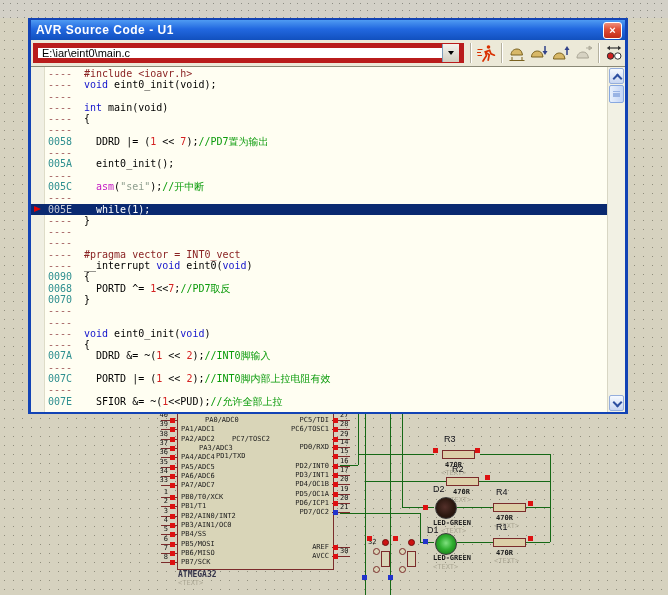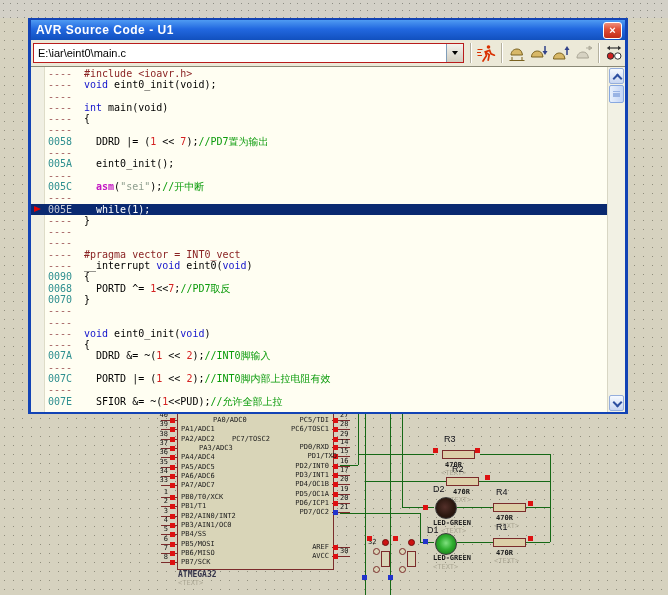--- a/index.html
+++ b/index.html
@@ -36,38 +36,38 @@
   
   #win{position:absolute;left:28px;top:18px;width:600px;height:396px;
        background:#1243b5;box-sizing:border-box;padding:2px 3px 3px 3px;}
   #titlebar{height:20px;display:flex;align-items:center;position:relative;
        background:linear-gradient(180deg,#4f9bf2 0%,#2268e0 45%,#1150be 100%);}
   #titletext{color:#fff;font:bold 12px "Liberation Sans",sans-serif;letter-spacing:0.5px;padding-left:5px;}
   #closebtn{position:absolute;right:3px;top:2px;width:17px;height:15px;border:1px solid #fff;border-radius:3px;
        background:linear-gradient(180deg,#f0907c 0%,#e05038 40%,#c22c18 100%);
        color:#fff;font:bold 11px "Liberation Sans",sans-serif;text-align:center;line-height:14px;cursor:default;}
   #toolbar{height:26px;background:#ece9d8;display:flex;align-items:center;padding-left:2px;}
-  .combo{width:445px;height:20px;background:#fff;border:1px solid #b91c1c;display:flex;align-items:center;box-sizing:border-box;}
+  .combo{width:445px;height:20px;background:#fff;border:5px solid #b91c1c;display:flex;align-items:center;box-sizing:border-box;}
   .combo .txt{flex:1;padding:0 4px;font:11px "Liberation Sans",sans-serif;color:#000;white-space:nowrap;overflow:hidden;}
   .combo .dbtn{width:16px;height:18px;background:linear-gradient(180deg,#f4f3ee,#d2cec0);border-left:1px solid #7f9db9;
        display:flex;align-items:center;justify-content:center;}
   .combo .dbtn i{border-top:4px solid #000;border-left:3.5px solid transparent;border-right:3.5px solid transparent;}
   .tbtn{width:23px;height:22px;display:flex;align-items:center;justify-content:center;}
   .tdiv{width:0;height:20px;border-left:1px solid #b5b19f;border-right:1px solid #fff;margin:0 3px;}
   
   #codearea{position:relative;height:345px;background:#fffef2;border-top:1px solid #8a8876;display:flex;}
   #codescroll{position:relative;width:576px;height:100%;overflow:hidden;}
   #gutter{position:absolute;left:0;top:0;bottom:0;width:13px;background:#f0efe3;border-right:1px solid #dedcc8;}
   #lines{position:absolute;left:0;top:1px;right:0;font:10px "DejaVu Sans Mono",monospace;}
   .cl{height:11.3px;line-height:11.3px;white-space:pre;position:relative;padding-left:17px;}
   .addr{display:inline-block;width:24px;color:#2e8f8f;}
   .addr.dash{color:#a15b5b;}
   .ct{margin-left:12px;}
   .sp{color:#000;} .sk{color:#1414cc;} .spre{color:#8b2424;} .sn{color:#d42121;}
-  .sc{color:#0b9b0b;} .sm{color:#c419c4;font-weight:bold;} .sstr{color:#8e9e8e;}
+  .sc{color:#0b9b0b;} .sm{color:#c419c4;} .sstr{color:#8e9e8e;}
   .cl.hl{background:#0a2970;}
   .cl.hl span{color:#fff !important;}
   .cl.hl .addr{color:#c8ccd8 !important;}
   .cl.hl::before{content:"";position:absolute;left:3px;top:2.5px;width:0;height:0;
        border-left:7px solid #e00000;border-top:3.5px solid transparent;border-bottom:3.5px solid transparent;}
   
   #vscroll{width:18px;background:#f2f1e4;border-left:1px solid #d8d6c4;position:relative;box-sizing:border-box;}
   .sbtn{position:absolute;left:1px;width:15px;height:16px;border:1px solid #95aedc;border-radius:2px;
        background:linear-gradient(180deg,#f6fafe,#c8d6f2);box-sizing:border-box;}
   .chev{position:absolute;left:4px;width:5px;height:5px;border-left:2px solid #2c4fa0;border-top:2px solid #2c4fa0;}
@@ -82,21 +82,21 @@
 
 <div class="topstrip"></div>
 
 <div id="schem">
     <div class="chip" style="left: 177px; top: 408px; width: 155px; height: 160px;"></div>
     <div class="chipname" style="left: 178px; top: 570px;">ATMEGA32</div>
     <div class="ph" style="left: 178px; top: 579px;">&lt;TEXT&gt;</div>
     <div class="stub" style="left: 161px; top: 420px; width: 16px;"></div>
     <div class="pinnum" style="left: 146px; top: 411px; width: 22px; text-align: right;">40</div>
     <div class="sq high" style="left: 170px; top: 418px;"></div>
-    <div class="pinlbl" style="left: 181px; top: 416px; padding-left: 32px;">PA0/ADC0</div>
+    <div class="pinlbl" style="left: 173px; top: 416px; padding-left: 32px;">PA0/ADC0</div>
     <div class="stub" style="left: 161px; top: 429px; width: 16px;"></div>
     <div class="pinnum" style="left: 146px; top: 420px; width: 22px; text-align: right;">39</div>
     <div class="sq high" style="left: 170px; top: 427px;"></div>
     <div class="pinlbl" style="left: 181px; top: 425px;">PA1/ADC1</div>
     <div class="stub" style="left: 161px; top: 439px; width: 16px;"></div>
     <div class="pinnum" style="left: 146px; top: 430px; width: 22px; text-align: right;">38</div>
     <div class="sq high" style="left: 170px; top: 437px;"></div>
     <div class="pinlbl" style="left: 181px; top: 435px;">PA2/ADC2</div>
     <div class="stub" style="left: 161px; top: 448px; width: 16px;"></div>
     <div class="pinnum" style="left: 146px; top: 439px; width: 22px; text-align: right;">37</div>
@@ -162,21 +162,21 @@
     <div class="sq high" style="left: 333px; top: 437px;"></div>
     <div class="pinnum" style="left: 340px; top: 430px;">29</div>
     <div class="pinlbl" style="left: 232px; top: 435px; width: 97px; ">PC7/TOSC2</div>
     <div class="stub" style="left: 332px; top: 447px; width: 18px;"></div>
     <div class="sq high" style="left: 333px; top: 445px;"></div>
     <div class="pinnum" style="left: 340px; top: 438px;">14</div>
     <div class="pinlbl" style="left: 232px; top: 443px; width: 97px; text-align: right;">PD0/RXD</div>
     <div class="stub" style="left: 332px; top: 456px; width: 18px;"></div>
     <div class="sq high" style="left: 333px; top: 454px;"></div>
     <div class="pinnum" style="left: 340px; top: 447px;">15</div>
-    <div class="pinlbl" style="left: 240px; top: 452px; width: 97px; text-align: right;">PD1/TXD</div>
+    <div class="pinlbl" style="left: 216px; top: 452px; width: 97px; ">PD1/TXD</div>
     <div class="stub" style="left: 332px; top: 466px; width: 18px;"></div>
     <div class="sq high" style="left: 333px; top: 464px;"></div>
     <div class="pinnum" style="left: 340px; top: 457px;">16</div>
     <div class="pinlbl" style="left: 232px; top: 462px; width: 97px; text-align: right;">PD2/INT0</div>
     <div class="stub" style="left: 332px; top: 475px; width: 18px;"></div>
     <div class="sq high" style="left: 333px; top: 473px;"></div>
     <div class="pinnum" style="left: 340px; top: 466px;">17</div>
     <div class="pinlbl" style="left: 232px; top: 471px; width: 97px; text-align: right;">PD3/INT1</div>
     <div class="stub" style="left: 332px; top: 484px; width: 18px;"></div>
     <div class="sq high" style="left: 333px; top: 482px;"></div>

